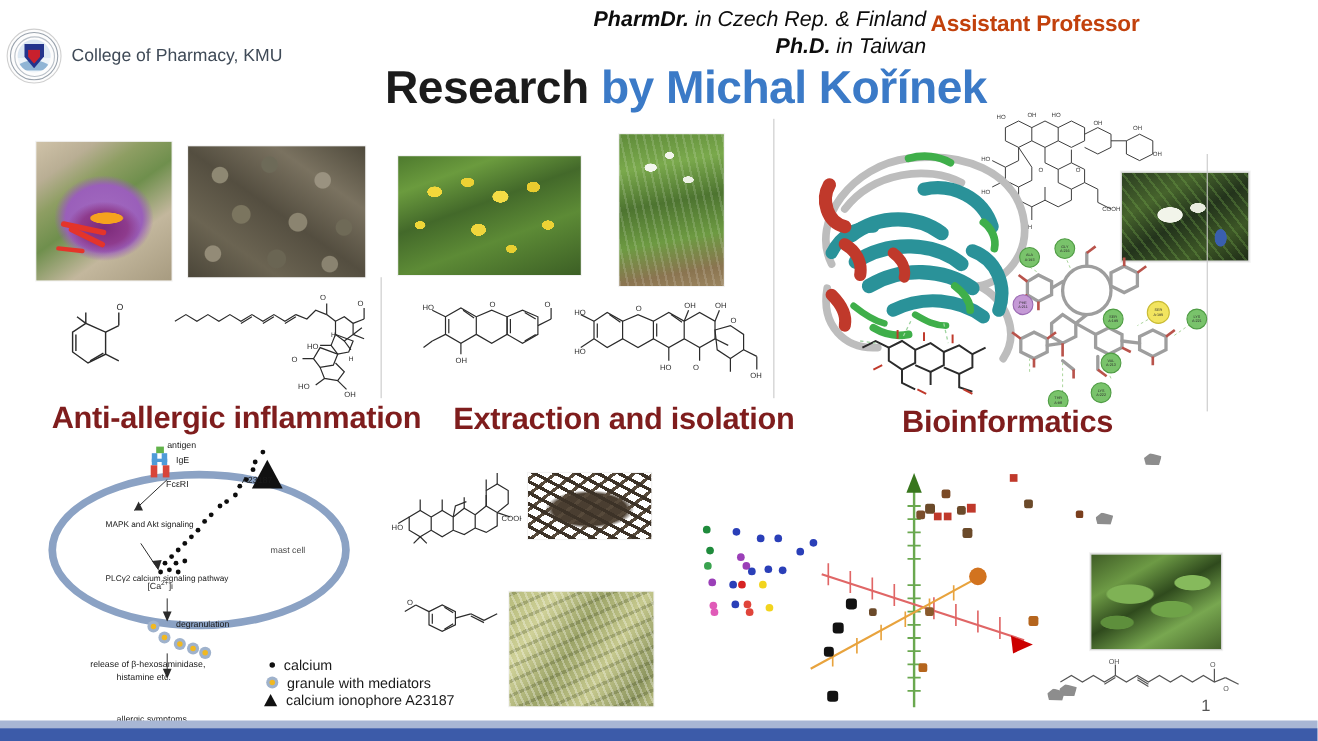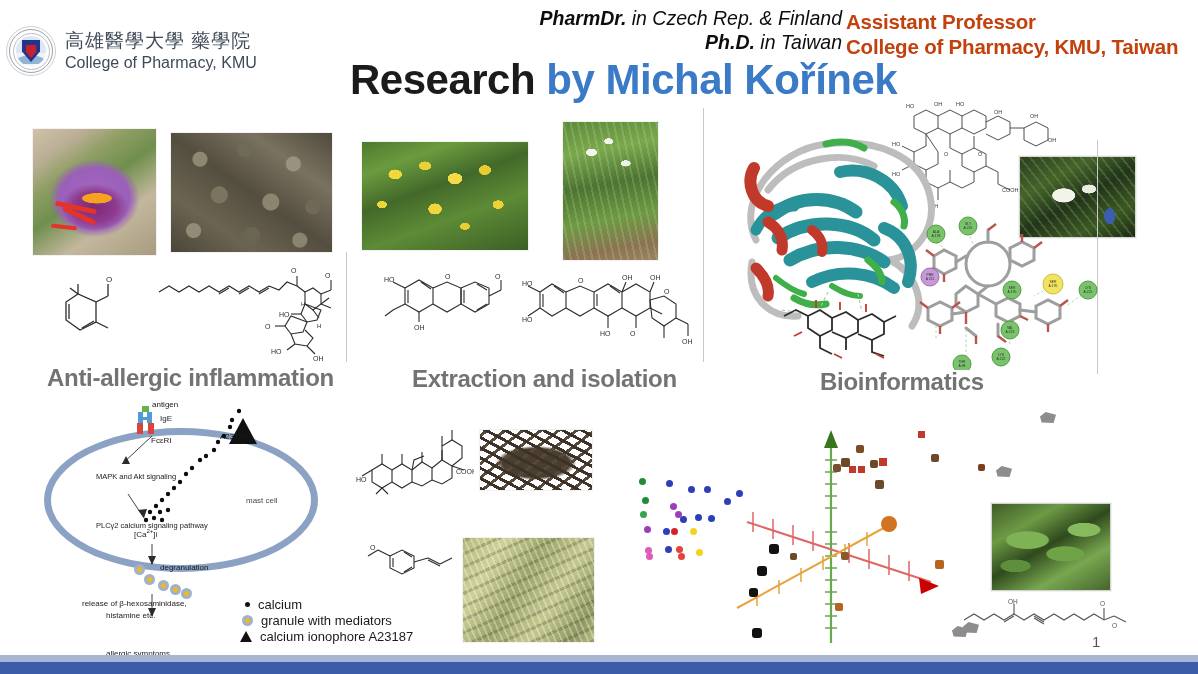--- a/index.html
+++ b/index.html
@@ -124,21 +124,21 @@
       linear-gradient(150deg,#3f5c26 0%,#6d9a45 26%,#2f4a1d 48%,#78a750 72%,#46652b 100%);
       border:1px solid #d2d2d2;}
 
   
   .vdiv{position:absolute;width:1px;background:#c9c9c9;}
   .vdiv.d1{left:346px;top:252px;height:110px;}
   .vdiv.d2{left:703px;top:108px;height:254px;}
   .vdiv.d3{left:1097px;top:140px;height:234px;}
 
   
-  .sechead{position:absolute;font-size:24px;font-weight:bold;color:#737373;letter-spacing:-0.3px;}
+  .sechead{position:absolute;font-size:28px;font-weight:bold;color:#7f1d1d;letter-spacing:-0.3px;}
   .sh1{left:47px;top:364px;}
   .sh2{left:412px;top:365px;}
   .sh3{left:820px;top:368px;}
 
   
   .mastcell{position:absolute;left:34px;top:398px;width:290px;height:270px;}
   .cellring{position:absolute;left:10px;top:30px;width:260px;height:130px;
             border:7px solid #8ba2c4;border-radius:50%;}
   .mc-lbl{position:absolute;font-size:8px;color:#1a1a1a;white-space:nowrap;font-family:"Liberation Sans",sans-serif;}
   .mc-lbl.sm{font-size:7.5px;}
@@ -189,37 +189,35 @@
     <div class="kmu-seal">
       <div class="ring"></div>
         <div class="ring2"></div>
       <div class="inner">
         <div class="wave"></div>
         <div class="shield"></div>
         <div class="shield-in"></div>
       </div>
     </div>
     <div class="org-names">
-      <div class="org-cn">高雄醫學大學 藥學院</div>
       <div class="org-en">College of Pharmacy, KMU</div>
     </div>
   </div>
 
   <div class="credential">
     <div class="line">
       <b>PharmDr.</b><span> in Czech Rep. &amp; Finland</span>
     </div>
     <div class="line">
       <b>Ph.D.</b><span> in Taiwan</span>
     </div>
   </div>
 
   <div class="affil">
     <div class="line">Assistant Professor</div>
-    <div class="line">College of Pharmacy, KMU, Taiwan</div>
   </div>
 
   <div class="maintitle"><span class="dark">Research </span><span class="blue">by Michal Kořínek</span></div>
 
   <div class="photo ph-saffron-flower">
     <div class="stigma s1"></div>
       <div class="stigma s2"></div>
       <div class="stigma s3"></div>
   </div>
   <div class="photo ph-saffron-seeds"></div>

